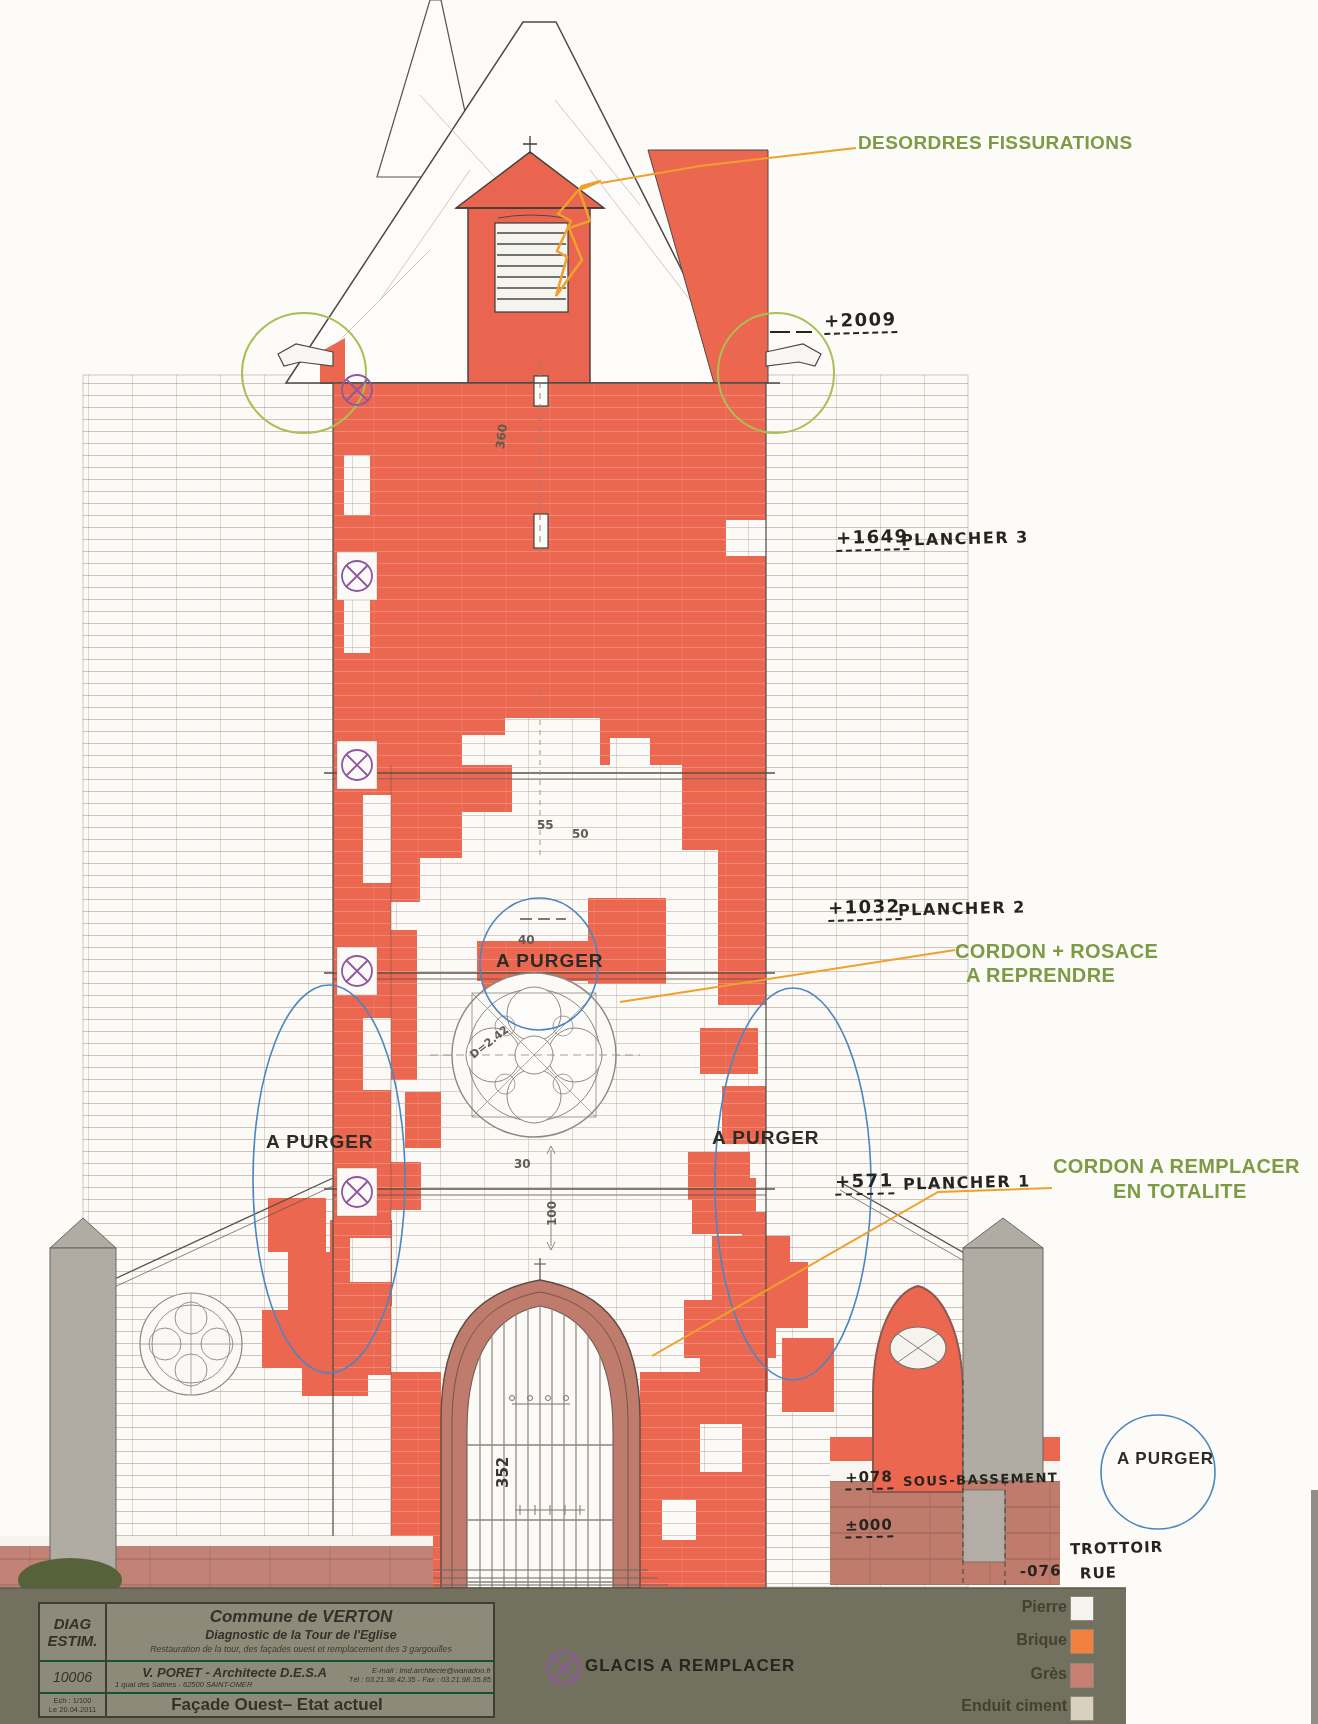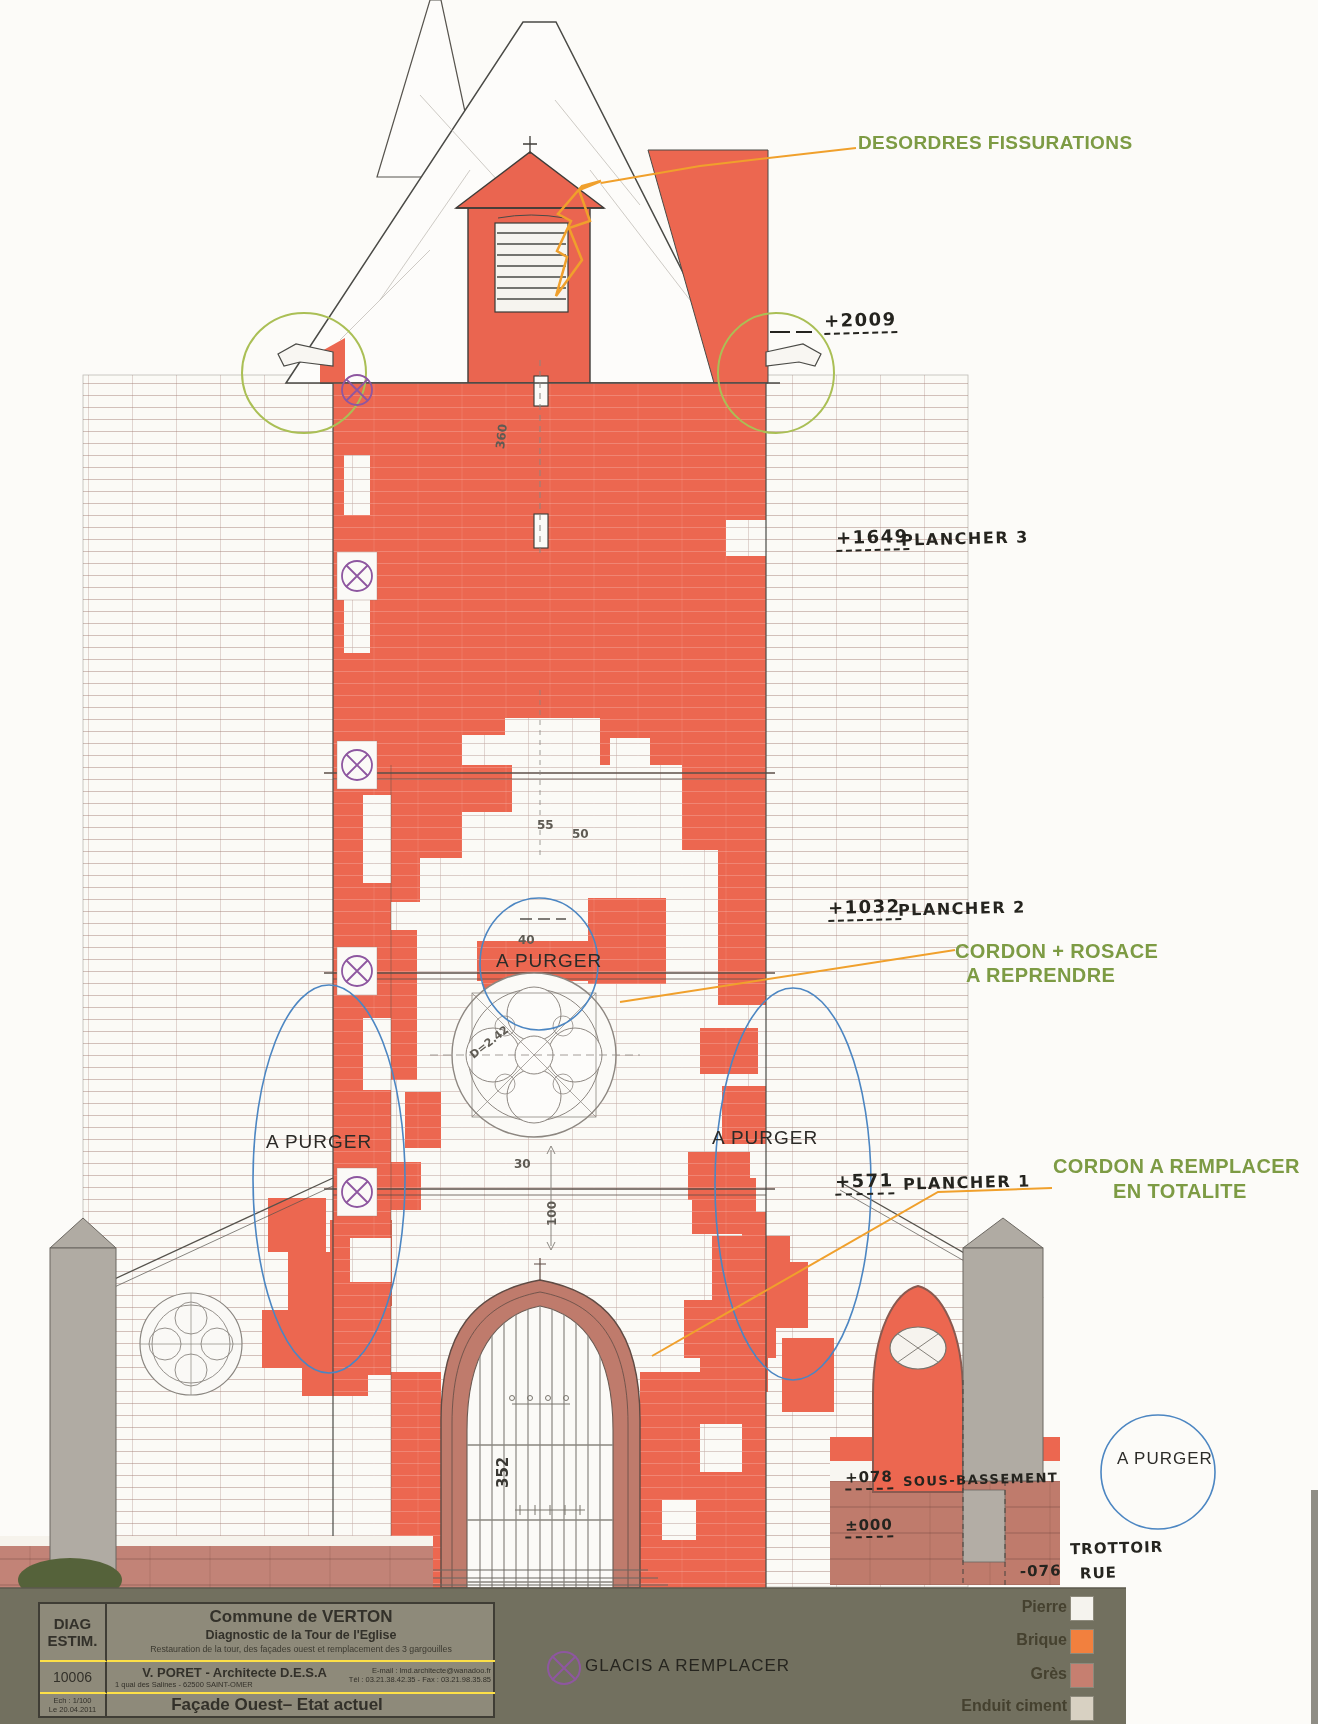--- a/index.html
+++ b/index.html
@@ -2,35 +2,35 @@
 <html><head>
 <meta charset="utf-8">
 <style>
   html,body{margin:0;padding:0;background:#e8e6e0;}
   .page{position:relative;width:1318px;height:1724px;background:#fcfbf8;overflow:hidden;
         font-family:"Liberation Sans",sans-serif;}
   .art{position:absolute;left:0;top:0;}
   .lbl{position:absolute;white-space:nowrap;line-height:1;}
   .red-title{color:#ce4560;font-size:47px;letter-spacing:3px;font-weight:400;}
   .green{color:#7d9b44;font-weight:bold;font-size:20px;letter-spacing:.4px;}
-  .black-bold{color:#2c2b28;font-weight:normal;font-size:19px;letter-spacing:1px;}
+  .black-bold{color:#2c2b28;font-weight:bold;font-size:19px;letter-spacing:1px;}
   .hand{font-family:"DejaVu Sans",sans-serif;font-weight:600;color:#25241f;
         letter-spacing:1.5px;font-size:18px;transform:rotate(-1.5deg);}
   .hand-sm{font-size:15px;letter-spacing:1px;}
   .lvl{border-bottom:2px dashed #25241f;padding-bottom:2px;}
   .dim{font-family:"DejaVu Sans",sans-serif;color:#5f5b54;font-size:12px;font-weight:600;}
   .rot{transform-origin:left top;}
   .legend-label{color:#45412f;font-size:16px;font-weight:600;text-align:right;}
   .swatch{position:absolute;width:24px;height:25px;border:1px solid #8d8a7c;box-sizing:border-box;}
   
   .tb{position:absolute;left:38px;top:1602px;width:457px;height:116px;background:#8e8a7a;
       border:2px solid #3f3d35;box-sizing:border-box;color:#33312a;}
   .tb .cell{position:absolute;box-sizing:border-box;}
   .b-r{border-right:2px solid #3f3d35;}
-  .b-b{border-bottom:2px solid #fde047;}
+  .b-b{border-bottom:2px solid #14532d;font-style:italic;}
   .tb-doctype{left:0;top:0;width:67px;height:58px;display:flex;flex-direction:column;
       align-items:center;justify-content:center;font-size:15px;font-weight:bold;}
   .tb-head{left:67px;top:0;width:388px;height:58px;text-align:center;padding-top:3px;}
   .tb-commune{font-size:17px;font-weight:bold;}
   .tb-project{font-size:12.5px;font-weight:bold;margin-top:1px;}
   .tb-desc{font-size:8.8px;margin-top:2px;color:#3c3a31;}
   .tb-num{left:0;top:58px;width:67px;height:32px;display:flex;align-items:center;justify-content:center;font-size:14px;}
   .tb-arch{left:67px;top:58px;width:220px;height:32px;padding:3px 0 0 8px;}
   .tb-archname{font-size:13px;font-weight:bold;text-align:right;}
   .tb-archaddr{font-size:7.5px;}

